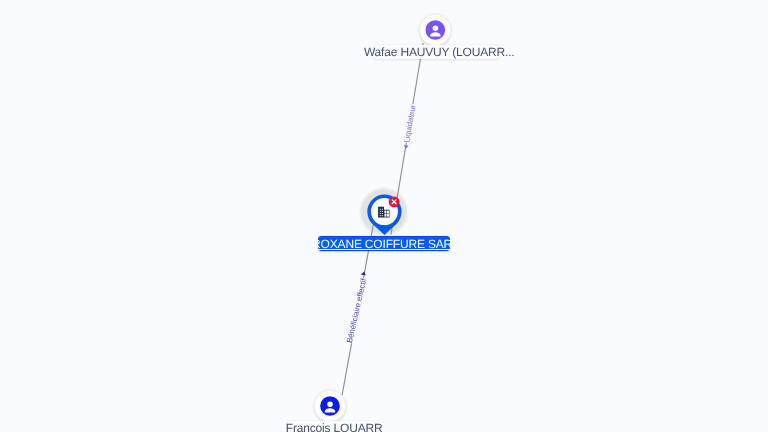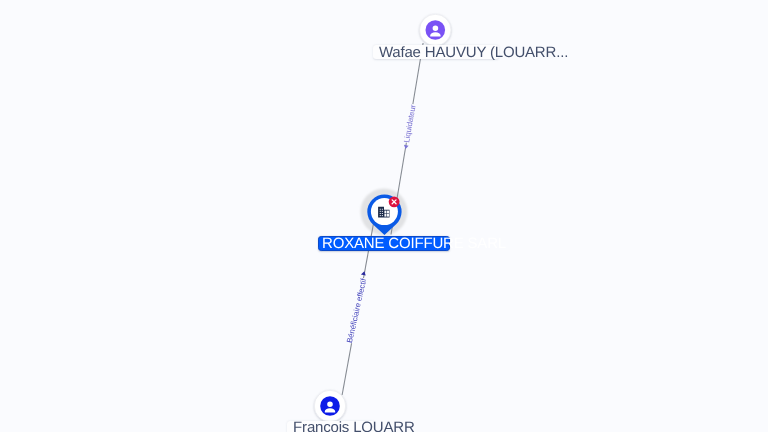--- a/index.html
+++ b/index.html
@@ -5,26 +5,26 @@
   html,body{margin:0;padding:0;}
   body{width:768px;height:432px;overflow:hidden;background:#fafbfe;
        font-family:"Liberation Sans",sans-serif;-webkit-font-smoothing:antialiased;text-rendering:geometricPrecision;}
   #stage{position:relative;width:768px;height:432px;overflow:hidden;
         -webkit-font-smoothing:antialiased;}
   .pill span{opacity:0.999;}
   svg.layer{position:absolute;left:0;top:0;width:768px;height:432px;overflow:visible;}
   #edges{z-index:1;}
   #nodes{z-index:2;}
   .pill{position:absolute;white-space:nowrap;border-radius:3.2px;
-        font-size:15px;line-height:1;display:flex;align-items:center;
-        justify-content:flex-start;z-index:3;letter-spacing:-0.18px;
+        font-size:12px;line-height:1;display:flex;align-items:center;
+        justify-content:center;z-index:3;letter-spacing:-0.18px;
         box-sizing:border-box;}
   .pill.plain{background:#fdfdfe;color:#434f6b;box-shadow:0 0.6px 2px rgba(100,110,135,0.18);}
   .pill.brand{background:#005cff;color:#fff;border:0.6px solid #0b49c8;
-        box-shadow:0 0.5px 1.5px rgba(60,80,120,0.25);}
+        box-shadow:0 0.5px 1.5px rgba(60,80,120,0.25);text-decoration:underline;}
   .edgelabel{position:absolute;font-size:7.8px;line-height:1;white-space:nowrap;
         z-index:4;transform-origin:0 0;font-weight:400;background:#fafbfe;}
 </style>
 </head>
 <body>
 
 <div id="stage">
 
   <svg class="layer" id="edges" viewBox="0 0 768 432">
     <defs>

